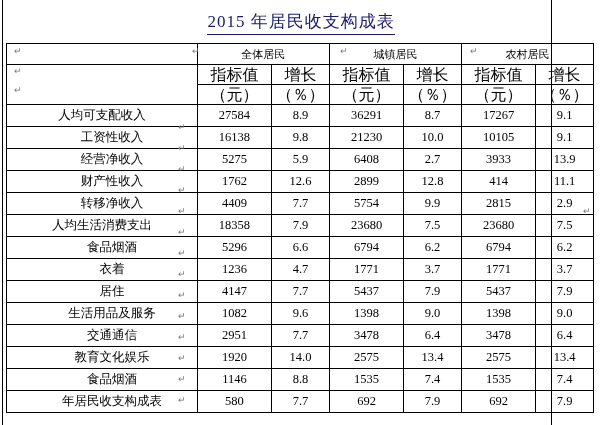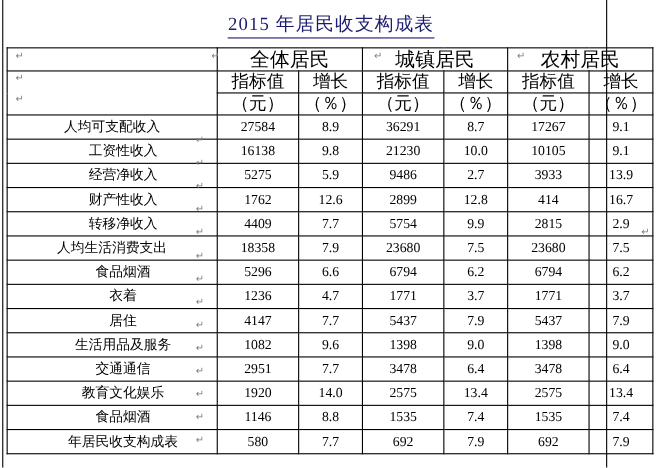--- a/index.html
+++ b/index.html
@@ -68,21 +68,21 @@
     padding: 0;
     height: 21px;
     line-height: 21px;
     text-align: center;
     vertical-align: middle;
     font-size: 12.5px;
   }
   table.main td.hdr-group {
     height: 20px;
     line-height: 20px;
-    font-size: 18px;
+    font-size: 11px;
   }
   table.main td.hdr-sub {
     height: 19px;
     line-height: 19px;
     font-size: 16px;
   }
   td.rowlabel {
     text-align: left;
     padding-left: 6px;
   }
@@ -161,33 +161,33 @@
         <td class="num">9.8</td>
         <td class="num">21230</td>
         <td class="num">10.0</td>
         <td class="num">10105</td>
         <td class="num">9.1</td>
       </tr>
       <tr>
         <td class="rowlabel indent1">经营净收入</td>
         <td class="num">5275</td>
         <td class="num">5.9</td>
-        <td class="num">9486</td>
+        <td class="num">6408</td>
         <td class="num">2.7</td>
         <td class="num">3933</td>
         <td class="num">13.9</td>
       </tr>
       <tr>
         <td class="rowlabel indent1">财产性收入</td>
         <td class="num">1762</td>
         <td class="num">12.6</td>
         <td class="num">2899</td>
         <td class="num">12.8</td>
         <td class="num">414</td>
-        <td class="num">16.7</td>
+        <td class="num">11.1</td>
       </tr>
       <tr>
         <td class="rowlabel indent1">转移净收入</td>
         <td class="num">4409</td>
         <td class="num">7.7</td>
         <td class="num">5754</td>
         <td class="num">9.9</td>
         <td class="num">2815</td>
         <td class="num">2.9</td>
       </tr>

